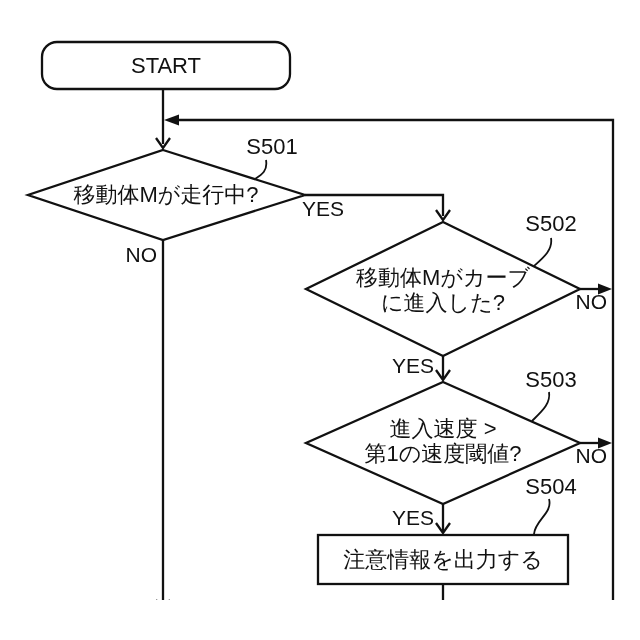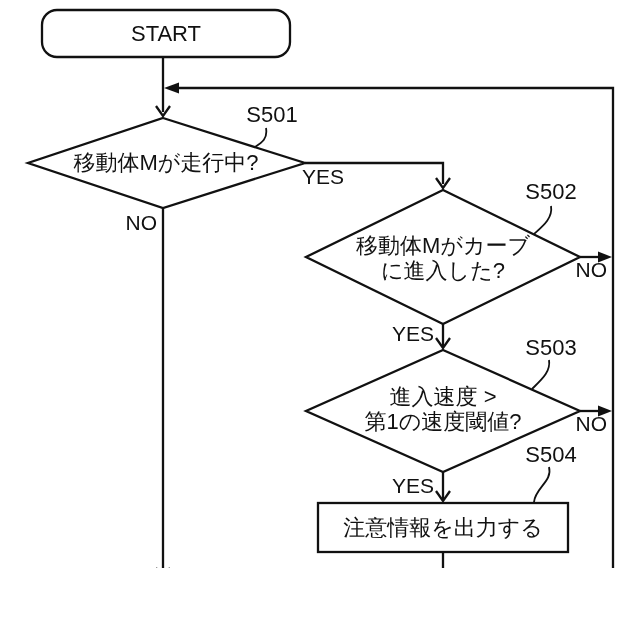--- a/index.html
+++ b/index.html
@@ -2,20 +2,21 @@
 <html><head>
 <meta charset="utf-8">
 <style>
   html,body { margin:0; padding:0; background:#ffffff; }
   .canvas {
     position:relative;
     width:640px; height:568px;
     background:#ffffff;
     font-family:"Liberation Sans","DejaVu Sans",sans-serif;
     overflow:hidden;
+    margin-top:32px;
   }
   svg { display:block; }
   .shape { fill:#ffffff; stroke:#111111; stroke-width:2.3; }
   .conn  { fill:none; stroke:#111111; stroke-width:2.3; }
   .vhead { fill:none; stroke:#111111; stroke-width:2.3; stroke-linecap:butt; }
   .thead { fill:#111111; stroke:none; }
   .leader{ fill:none; stroke:#111111; stroke-width:1.8; }
   .txt   { fill:#111111; font-size:22px; }
   .txt-s { fill:#111111; font-size:21px; }
 </style>

